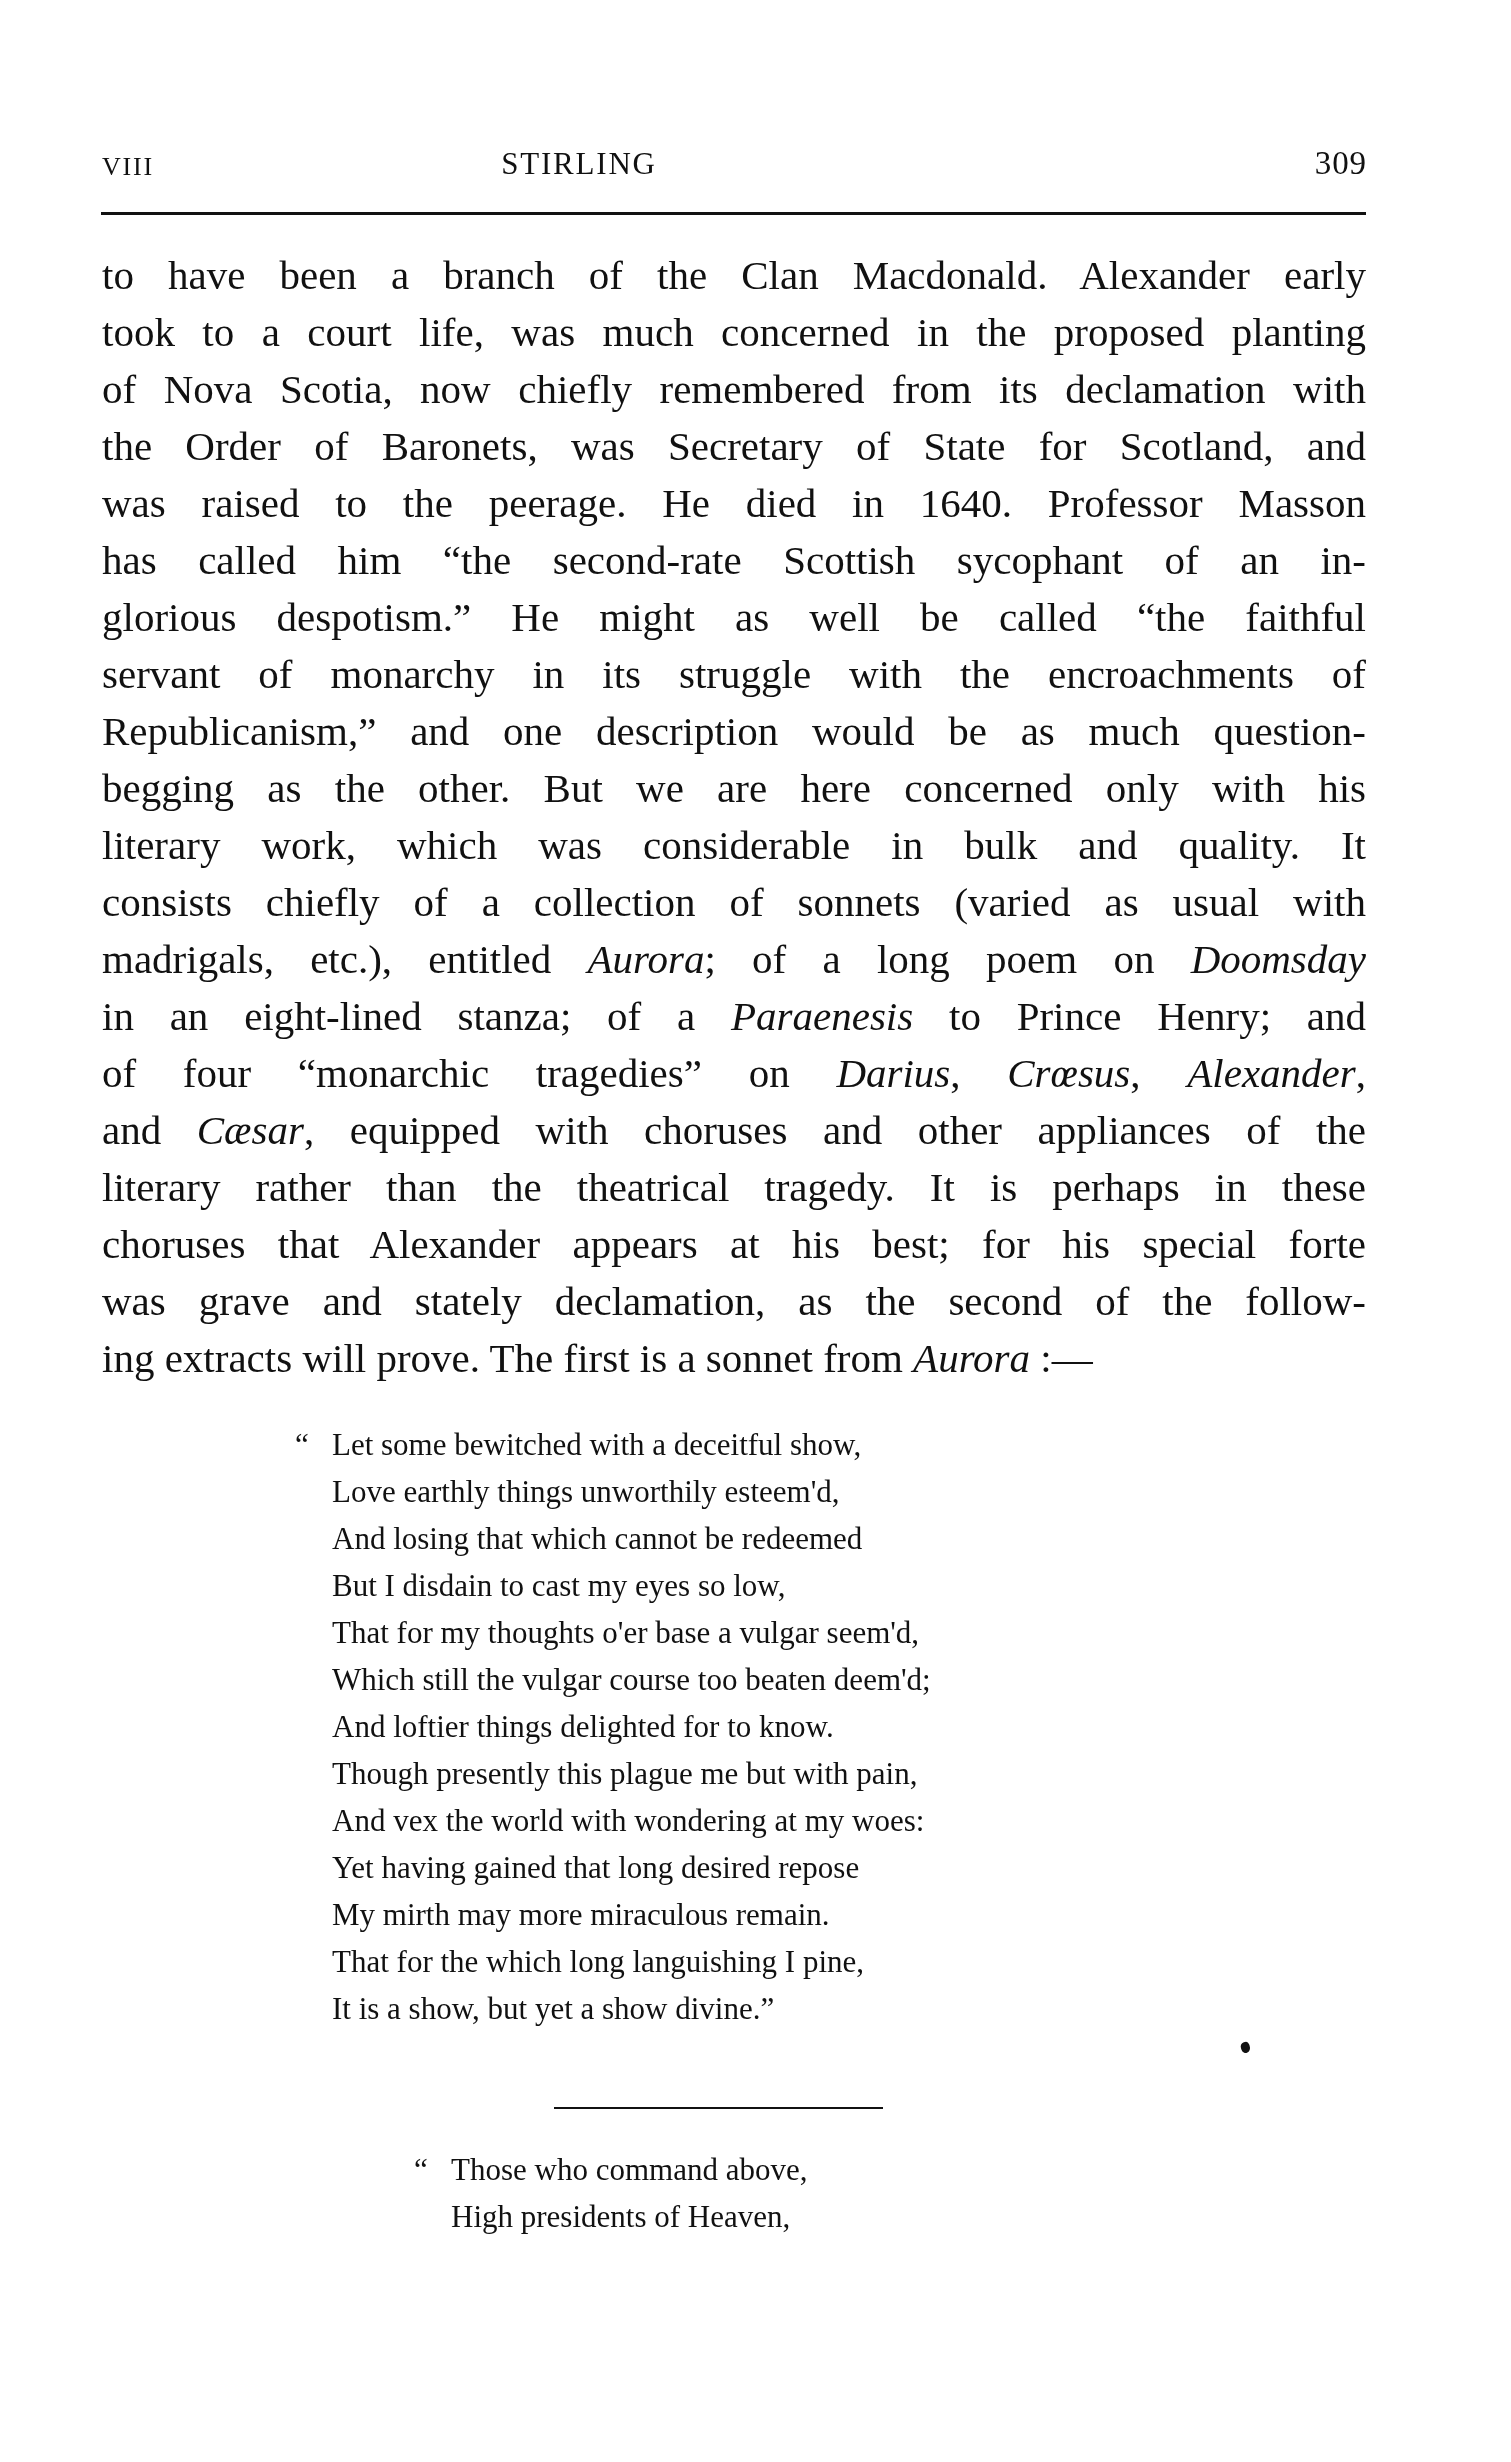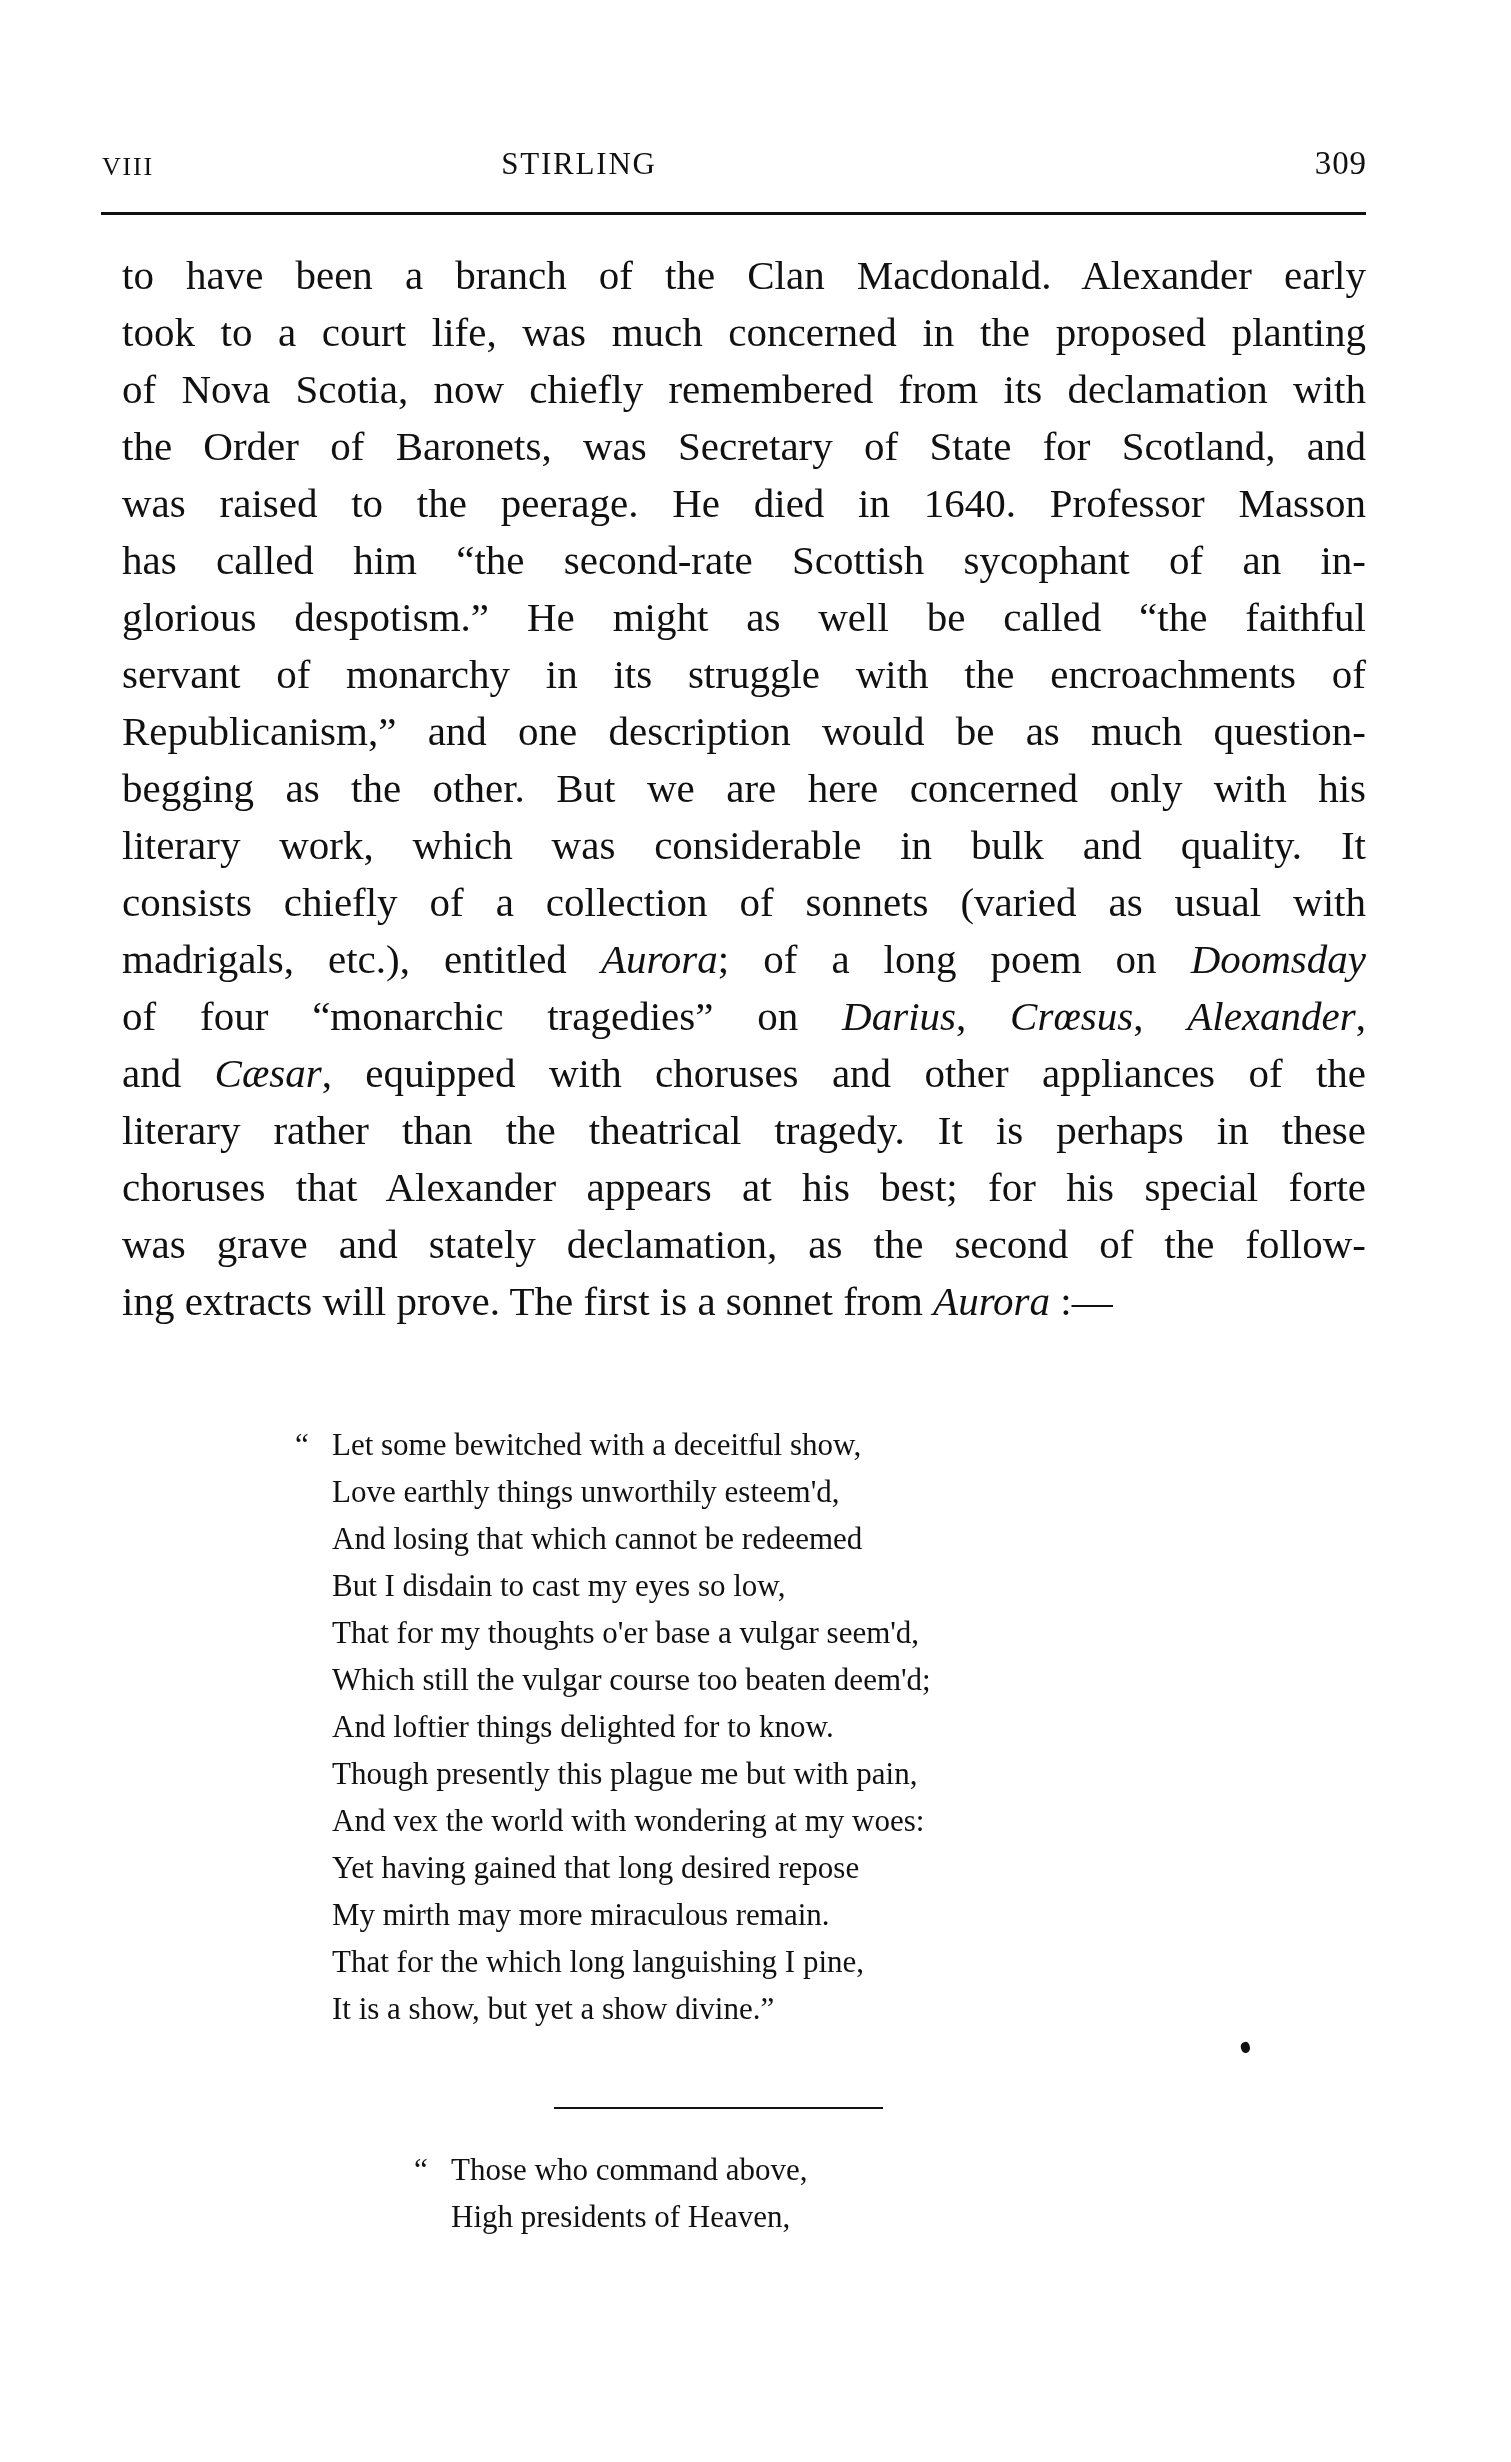--- a/index.html
+++ b/index.html
@@ -5,21 +5,21 @@
   html, body { margin:0; padding:0; background:#ffffff; }
   body { width:1512px; height:2462px; position:relative; overflow:hidden;
          font-family:"Liberation Serif","DejaVu Serif",serif; color:#111111; }
   .hdr { position:absolute; top:145px; font-size:31px; line-height:37px; letter-spacing:0.9px;text-align:right; }
   .hdr-left { left:102px; font-size:26px; letter-spacing:1.8px; top:148px; }
   .hdr-center { left:0; width:1195px; text-align:center; padding-left:0; }
   .hdr-center span { display:inline-block; margin-left:-37px; font-size:31px; letter-spacing:1.8px; }
   .hdr-right { right:145px; font-size:33px; }
   .rule-top { position:absolute; left:101px; top:212px; width:1265px; height:2.7px; background:#111; }
   .body-text { position:absolute; left:102px; top:247px; width:1264px; font-size:41px; line-height:57px; }
-  .line { display:block; text-align:justify; text-align-last:justify; white-space:nowrap; height:57px;margin-left:20px; }
+  .line { display:block; text-align:justify; text-align-last:justify; white-space:nowrap; height:57px; }
   .line.last { text-align-last:left; }
   .line > span.inner { display:inline-block; width:100%; white-space:normal; text-align:justify; text-align-last:justify; }
   .line.last > span.inner { text-align-last:left; }
   i { font-style:italic; }
   .poem { position:absolute; font-size:31px; line-height:47px; }
   .poem1 { left:332px; top:1421px; }
   .poem2 { left:451px; top:2146px; }
   .pline { display:block; white-space:nowrap; height:47px; position:relative; }
   .oquote { position:absolute; left:-37px; }
   .sep { position:absolute; left:554px; top:2107px; width:329px; height:1.8px; background:#111; }
@@ -40,20 +40,21 @@
     <div class="line"><span class="inner">the Order of Baronets, was Secretary of State for Scotland, and</span></div>
     <div class="line"><span class="inner">was raised to the peerage.  He died in 1640.  Professor Masson</span></div>
     <div class="line"><span class="inner">has called him “the second-rate Scottish sycophant of an in-</span></div>
     <div class="line"><span class="inner">glorious despotism.”  He might as well be called “the faithful</span></div>
     <div class="line"><span class="inner">servant of monarchy in its struggle with the encroachments of</span></div>
     <div class="line"><span class="inner">Republicanism,” and one description would be as much question-</span></div>
     <div class="line"><span class="inner">begging as the other.  But we are here concerned only with his</span></div>
     <div class="line"><span class="inner">literary work, which was considerable in bulk and quality.  It</span></div>
     <div class="line"><span class="inner">consists chiefly of a collection of sonnets (varied as usual with</span></div>
     <div class="line"><span class="inner">madrigals, etc.), entitled <i>Aurora</i>; of a long poem on <i>Doomsday</i></span></div>
+    <div class="line"><span class="inner">in an eight-lined stanza; of a <i>Paraenesis</i> to Prince Henry; and</span></div>
     <div class="line"><span class="inner">of four “monarchic tragedies” on <i>Darius</i>, <i>Crœsus</i>, <i>Alexander</i>,</span></div>
     <div class="line"><span class="inner">and <i>Cæsar</i>, equipped with choruses and other appliances of the</span></div>
     <div class="line"><span class="inner">literary rather than the theatrical tragedy.  It is perhaps in these</span></div>
     <div class="line"><span class="inner">choruses that Alexander appears at his best; for his special forte</span></div>
     <div class="line"><span class="inner">was grave and stately declamation, as the second of the follow-</span></div>
     <div class="line last"><span class="inner">ing extracts will prove.  The first is a sonnet from <i>Aurora</i> :—</span></div>
   </div>
 
 <div class="poem poem1" id="poem1">
     <div class="pline"><span class="oquote">“</span><span>Let some bewitched with a deceitful show,</span></div>

